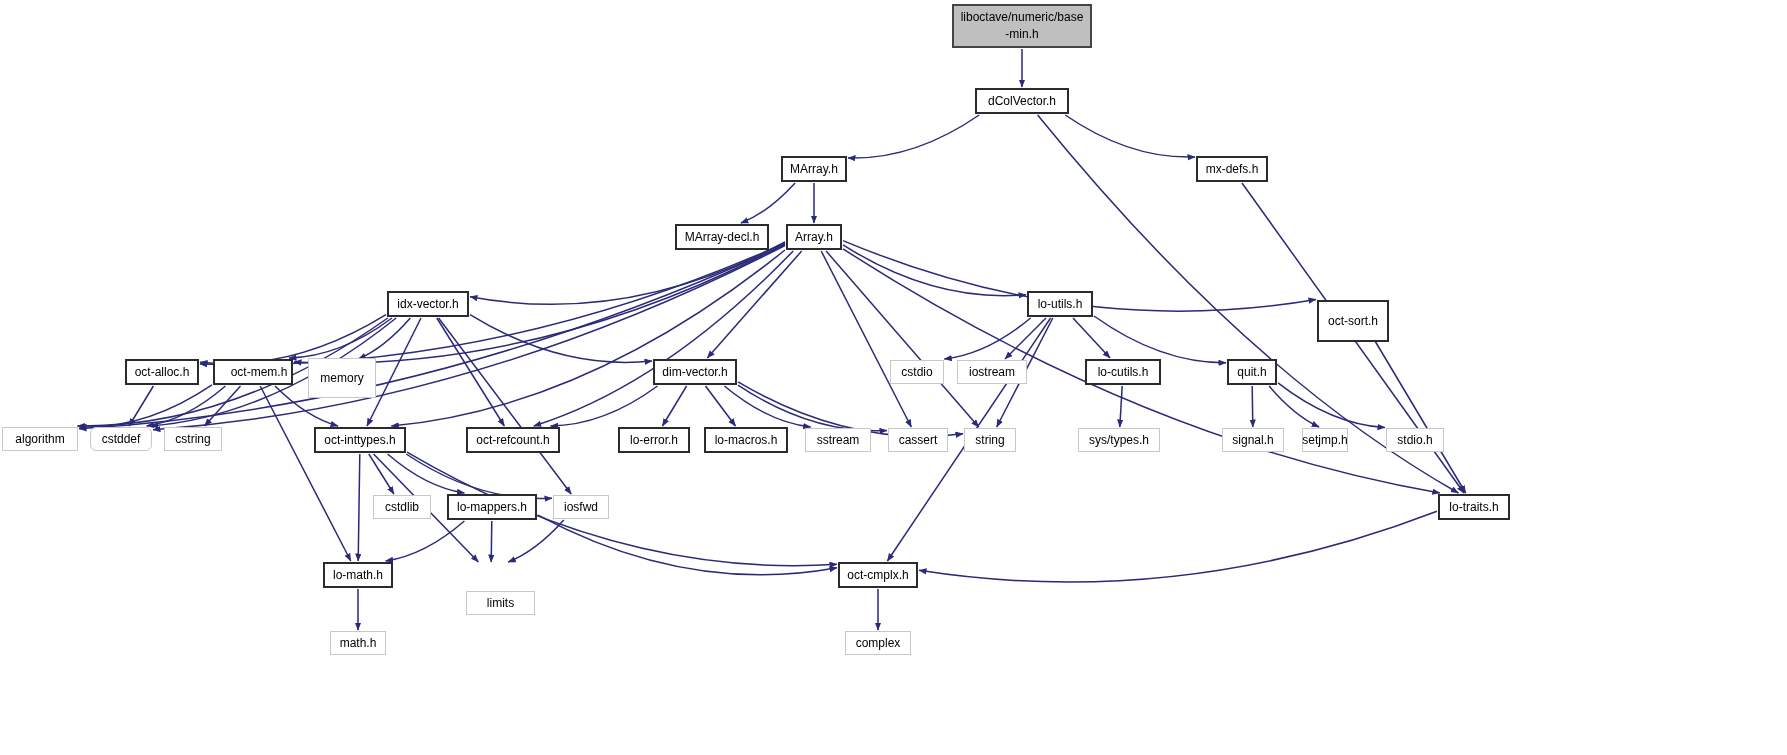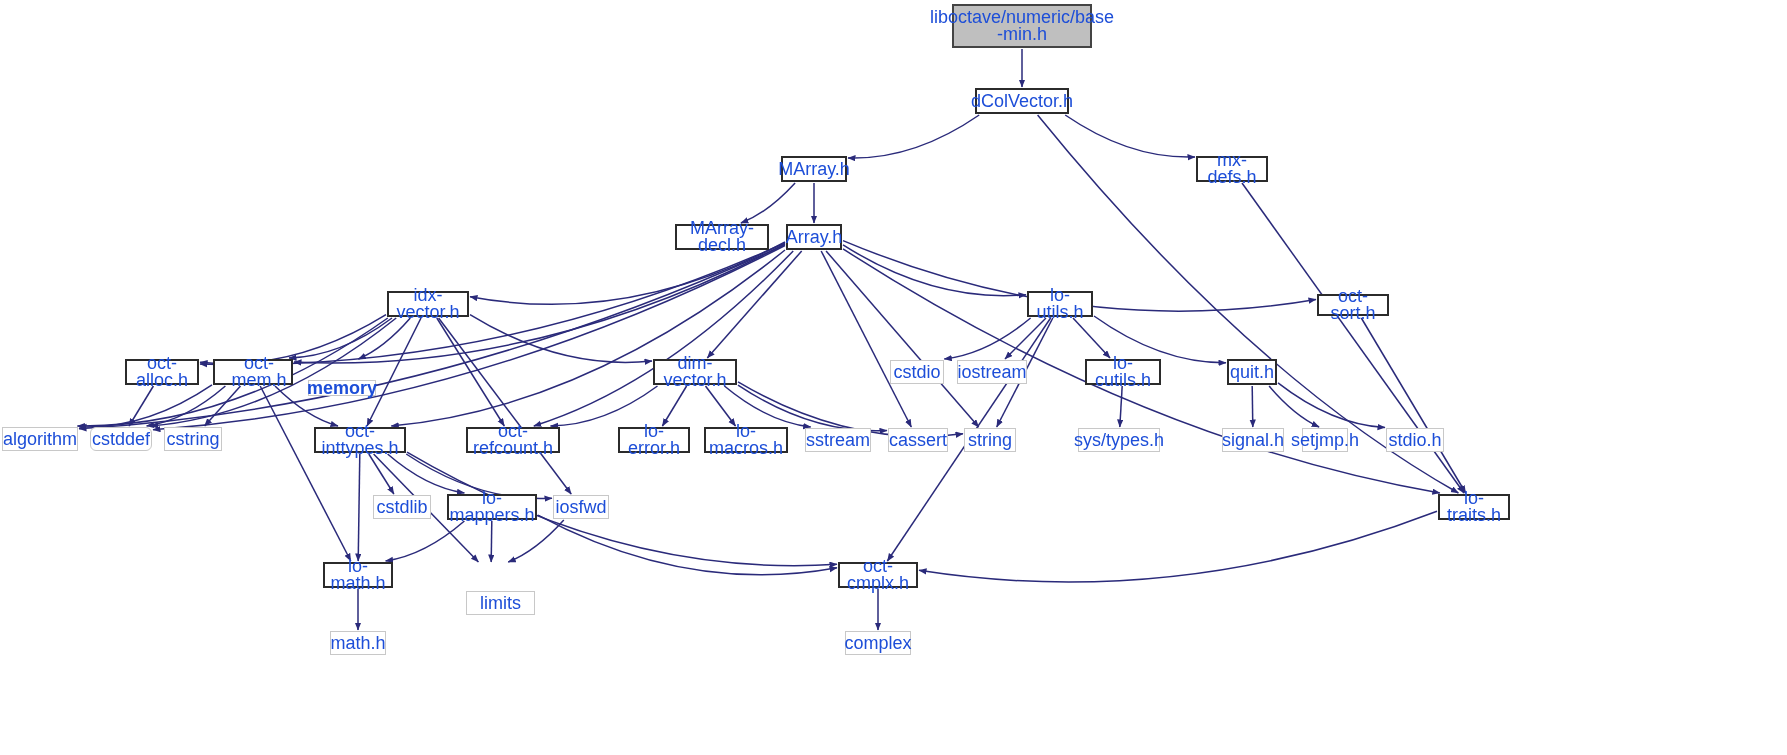--- a/index.html
+++ b/index.html
@@ -11,23 +11,23 @@
     overflow:hidden;
   }
   #edges{position:absolute;left:0;top:0;width:1787px;height:755px;}
   .node{
     position:absolute;
     box-sizing:border-box;
     display:flex;
     align-items:center;
     justify-content:center;
     text-align:center;
-    font-size:18px;
+    font-size:12px;
     line-height:17px;
-    color:#1d4ed8;
+    color:#000000;
     background:#ffffff;
     white-space:pre-line;
     letter-spacing:0px;
   }
   
   .n-proj{ border:2px solid #2b2b2b; }
   
   .n-sys{ border:1px solid #c8c8c8; }
   
   .n-root{ border:2px solid #444444; background:#bfbfbf; }
@@ -113,24 +113,24 @@
   <div id="nodes-layer">
       <div class="node n-root" style="left: 952px; top: 4px; width: 140px; height: 44px;">liboctave/numeric/base
 -min.h</div>
       <div class="node n-proj" style="left: 975px; top: 88px; width: 94px; height: 26px;">dColVector.h</div>
       <div class="node n-proj" style="left: 781px; top: 156px; width: 66px; height: 26px;">MArray.h</div>
       <div class="node n-proj" style="left: 1196px; top: 156px; width: 72px; height: 26px;">mx-defs.h</div>
       <div class="node n-proj" style="left: 675px; top: 224px; width: 94px; height: 26px;">MArray-decl.h</div>
       <div class="node n-proj" style="left: 786px; top: 224px; width: 56px; height: 26px;">Array.h</div>
       <div class="node n-proj" style="left: 387px; top: 291px; width: 82px; height: 26px;">idx-vector.h</div>
       <div class="node n-proj" style="left: 1027px; top: 291px; width: 66px; height: 26px;">lo-utils.h</div>
-      <div class="node n-proj" style="left: 1317px; top: 294px; width: 72px; height: 22px;">oct-sort.h</div>
+      <div class="node n-proj" style="left: 1317px; top: 300px; width: 72px; height: 42px;">oct-sort.h</div>
       <div class="node n-proj" style="left: 125px; top: 359px; width: 74px; height: 26px;">oct-alloc.h</div>
       <div class="node n-proj" style="left: 213px; top: 359px; width: 80px; height: 26px; padding-left: 12px;">oct-mem.h</div>
-      <div class="node n-sys" style="left: 308px; top: 380px; width: 68px; height: 16px; font-weight: bold;">memory</div>
+      <div class="node n-sys" style="left: 308px; top: 358px; width: 68px; height: 40px;">memory</div>
       <div class="node n-proj" style="left: 653px; top: 359px; width: 84px; height: 26px;">dim-vector.h</div>
       <div class="node n-sys" style="left: 890px; top: 360px; width: 54px; height: 24px;">cstdio</div>
       <div class="node n-sys" style="left: 957px; top: 360px; width: 70px; height: 24px;">iostream</div>
       <div class="node n-proj" style="left: 1085px; top: 359px; width: 76px; height: 26px;">lo-cutils.h</div>
       <div class="node n-proj" style="left: 1227px; top: 359px; width: 50px; height: 26px;">quit.h</div>
       <div class="node n-sys" style="left: 2px; top: 427px; width: 76px; height: 24px;">algorithm</div>
       <div class="node n-sys" style="left: 90px; top: 427px; width: 62px; height: 24px; border-radius: 6px;">cstddef</div>
       <div class="node n-sys" style="left: 164px; top: 427px; width: 58px; height: 24px;">cstring</div>
       <div class="node n-proj" style="left: 314px; top: 427px; width: 92px; height: 26px;">oct-inttypes.h</div>
       <div class="node n-proj" style="left: 466px; top: 427px; width: 94px; height: 26px;">oct-refcount.h</div>

